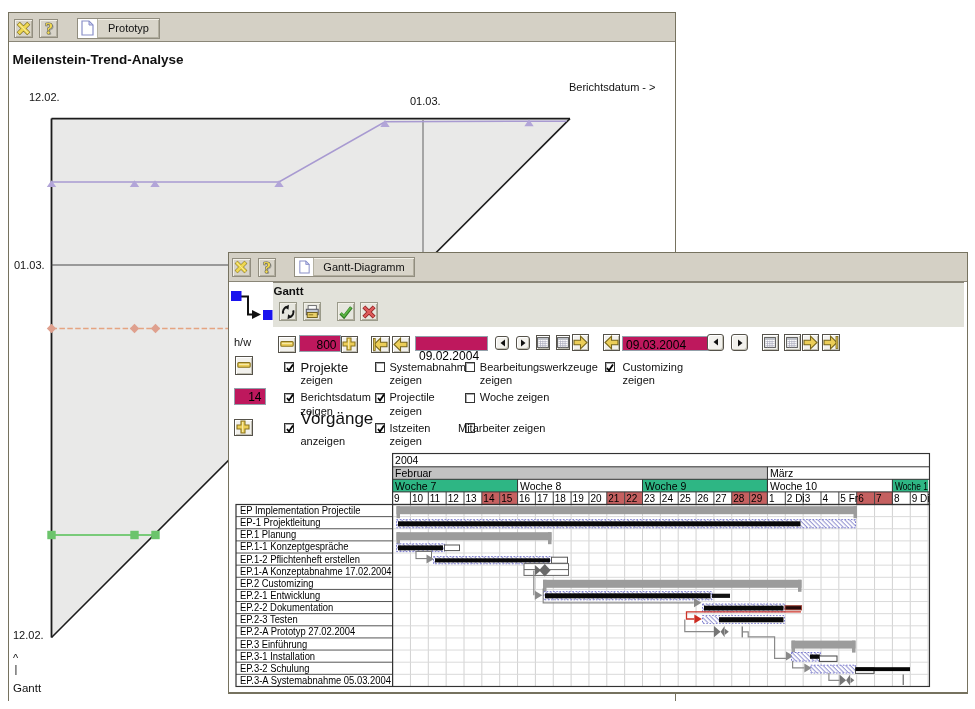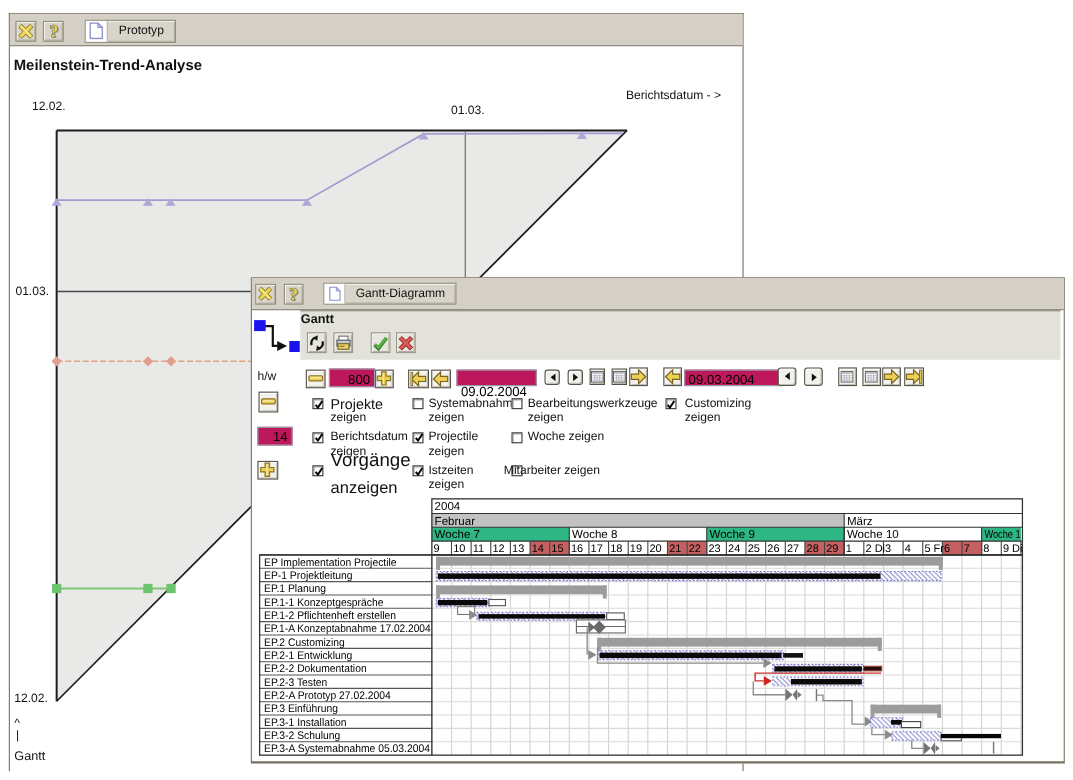--- a/index.html
+++ b/index.html
@@ -296,21 +296,21 @@
 <div style="position:absolute;left:465px;top:392.5px;width:10px;height:10px;background:#fff;border:1px solid #333;box-shadow:inset 1px 1px 0 #aaa;">
     <svg width="9" height="9" viewBox="0 0 9 9" style="position:absolute;left:-0.5px;top:-0.5px;overflow:visible"></svg>
   </div>
 <div class="t" style="left:479.8px;top:391px;font-size:11px;">Woche zeigen</div>
 <div style="position:absolute;left:284px;top:423px;width:10px;height:10px;background:#fff;border:1px solid #333;box-shadow:inset 1px 1px 0 #aaa;">
     <svg width="9" height="9" viewBox="0 0 9 9" style="position:absolute;left:-0.5px;top:-0.5px;overflow:visible">
       <path d="M2,5 L4,7.5 L8,1.5" fill="none" stroke="#000" stroke-width="1.8"></path>
     </svg>
   </div>
 <div class="t" style="left:300.5px;top:409px;font-size:17px;">Vorgänge</div>
-<div class="t" style="left:300.5px;top:435.1px;font-size:15px;">anzeigen</div>
+<div class="t" style="left:300.5px;top:435.1px;font-size:11px;">anzeigen</div>
 <div style="position:absolute;left:375px;top:423px;width:10px;height:10px;background:#fff;border:1px solid #333;box-shadow:inset 1px 1px 0 #aaa;">
     <svg width="9" height="9" viewBox="0 0 9 9" style="position:absolute;left:-0.5px;top:-0.5px;overflow:visible">
       <path d="M2,5 L4,7.5 L8,1.5" fill="none" stroke="#000" stroke-width="1.8"></path>
     </svg>
   </div>
 <div class="t" style="left:389.5px;top:421.5px;font-size:11px;">Istzeiten</div>
 <div class="t" style="left:389.5px;top:435.1px;font-size:11px;">zeigen</div>
 <div style="position:absolute;left:465px;top:423px;width:10px;height:10px;background:#fff;border:1px solid #333;box-shadow:inset 1px 1px 0 #aaa;">
     <svg width="9" height="9" viewBox="0 0 9 9" style="position:absolute;left:-0.5px;top:-0.5px;overflow:visible"></svg>
   </div>

